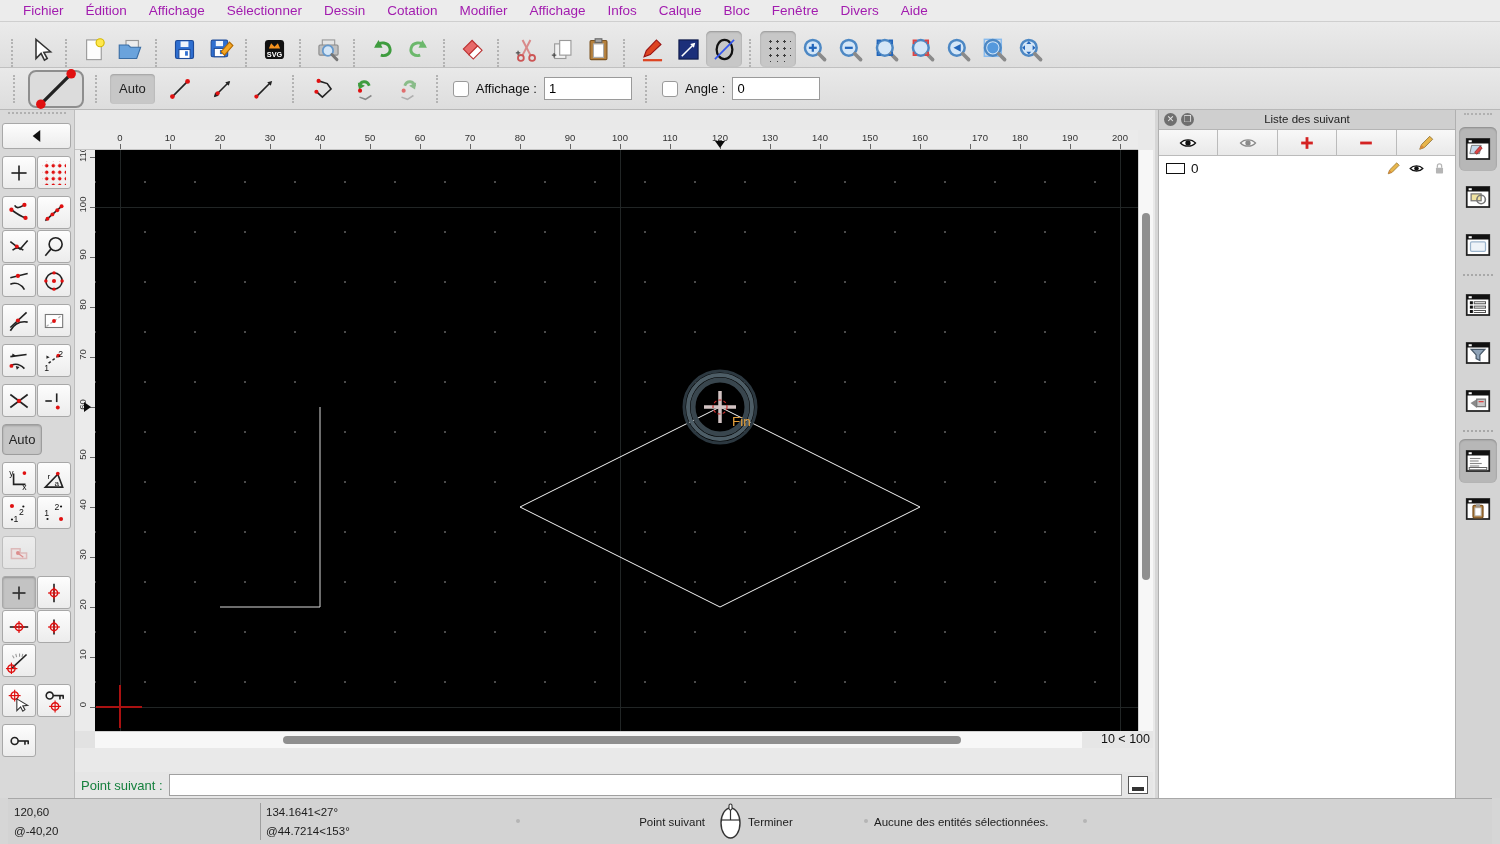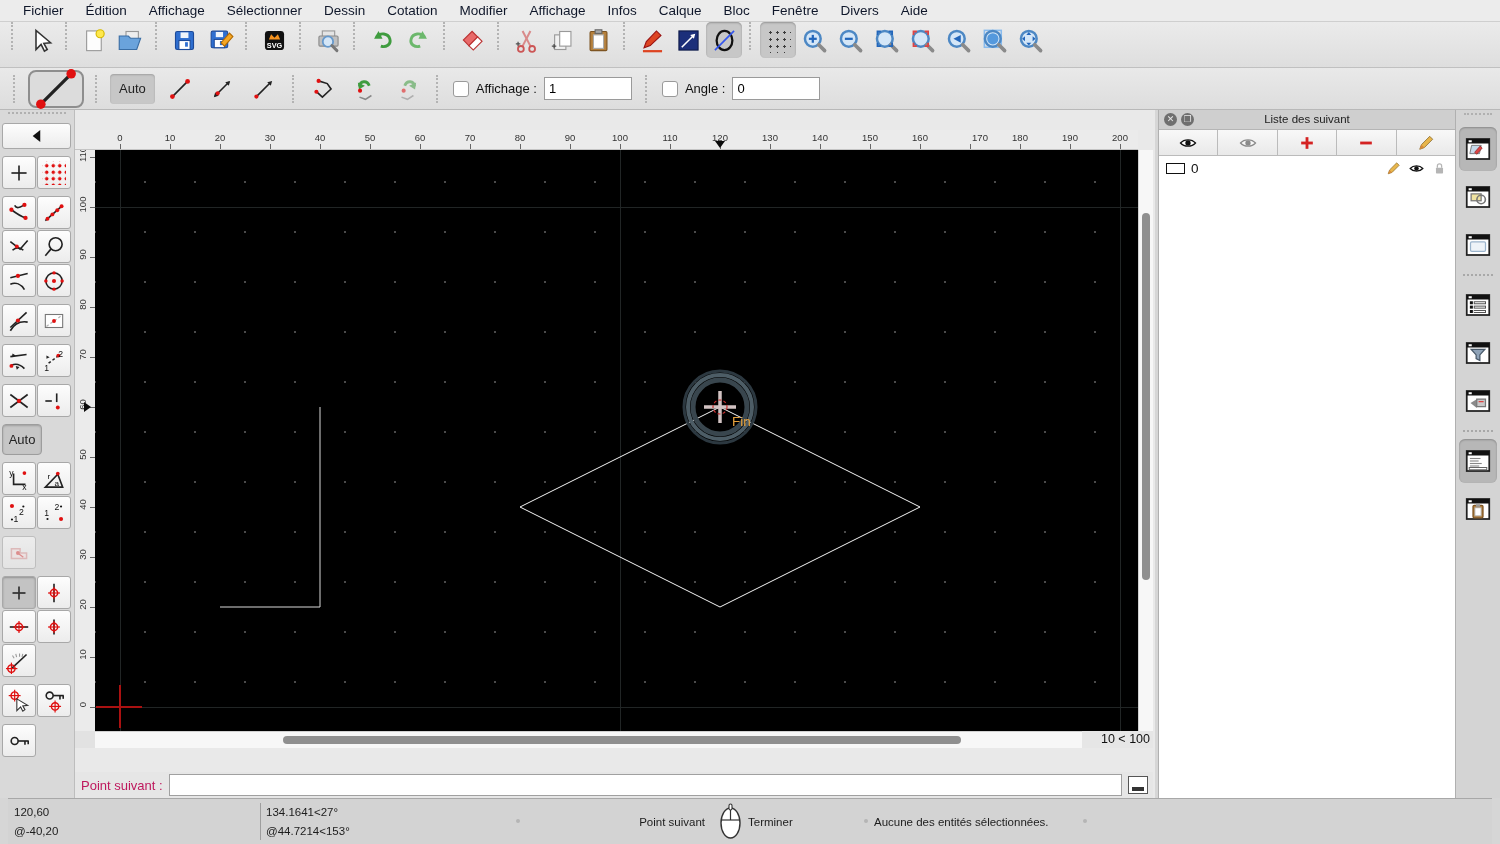--- a/index.html
+++ b/index.html
@@ -1,24 +1,24 @@
 <!DOCTYPE html>
 <html><head>
 <meta charset="utf-8">
 <style>
   html,body{margin:0;padding:0;}
   body{width:1500px;height:844px;font-family:"Liberation Sans",sans-serif;background:#d6d6d6;position:relative;overflow:hidden;-webkit-font-smoothing:antialiased;}
   #root{position:absolute;inset:0;}
 
   
   .menubar{position:absolute;left:0;top:0;width:1500px;height:22px;background:#ececec;border-bottom:1px solid #cfcfcf;display:flex;align-items:center;padding-left:12px;box-sizing:border-box;}
-  .mi{font-size:13.5px;color:#0f172a;padding:0 11px;white-space:nowrap;}
+  .mi{font-size:13.5px;color:#a21caf;padding:0 11px;white-space:nowrap;}
 
   
-  .toolbar1{position:absolute;left:0;top:22px;width:1500px;height:46px;background:linear-gradient(#ebebeb,#dedede);border-bottom:1px solid #c0c0c0;display:flex;align-items:flex-start;padding-left:4px;box-sizing:border-box;}
+  .toolbar1{position:absolute;left:0;top:22px;width:1500px;height:46px;background:linear-gradient(#ebebeb,#dedede);border-bottom:1px solid #c0c0c0;display:flex;align-items:flex-end;padding-left:4px;box-sizing:border-box;}
   .toolbar2{position:absolute;left:0;top:68px;width:1500px;height:42px;background:linear-gradient(#e9e9e9,#dddddd);border-bottom:1px solid #b8b8b8;display:flex;align-items:center;padding-left:6px;box-sizing:border-box;}
   .tbtn{width:36px;height:36px;display:flex;align-items:center;justify-content:center;border-radius:5px;flex:0 0 auto;}
   .tbtn svg{width:27px;height:27px;display:block;}
   .tbtn.pressed{background:#c7c7c7;box-shadow:inset 0 1px 2px rgba(0,0,0,.25);}
   .tsep{width:2px;height:28px;border-left:2px dotted #b3b3b3;margin:0 7px;flex:0 0 auto;}
   .tbtn2{width:42px;height:34px;display:flex;align-items:center;justify-content:center;border-radius:4px;flex:0 0 auto;}
   .tbtn2 svg{width:26px;height:26px;display:block;}
   .selwrap{width:52px;height:34px;border:2px solid #8e8e8e;border-radius:8px;background:#dcdcdc;display:flex;align-items:center;justify-content:center;margin:0 4px;flex:0 0 auto;}
   .autobtn{height:30px;padding:0 9px;background:#c7c7c7;border-radius:4px;display:flex;align-items:center;font-size:13px;color:#222;box-shadow:inset 0 1px 2px rgba(0,0,0,.2);margin:0 4px;flex:0 0 auto;}
   .cbgroup{display:flex;align-items:center;gap:7px;flex:0 0 auto;padding:0 6px;}
@@ -68,21 +68,21 @@
   .vthumb{position:absolute;left:3px;width:8px;border-radius:4px;background:#8f8f8f;}
   .hscrolltrack{position:absolute;left:20px;top:621px;width:987px;height:17px;background:#f7f7f7;border-top:1px solid #d0d0d0;box-sizing:border-box;}
   .hthumb{position:absolute;top:4px;height:8px;border-radius:4px;background:#8f8f8f;}
   .hscorner{position:absolute;left:1007px;top:621px;width:71px;height:17px;background:#e6e6e6;font-size:12.5px;color:#111;text-align:right;line-height:17px;padding-right:3px;box-sizing:border-box;}
   .hsleft{position:absolute;left:0;top:621px;width:20px;height:17px;background:#e2e2e2;}
 
   
   .cmdhist{position:absolute;left:0;top:638px;width:1078px;height:24px;background:#fff;border:1px solid #bbb;border-left:none;box-sizing:border-box;font-size:13px;line-height:22px;padding-left:6px;color:#1414c8;}
   .cmdhist .cp{font-style:italic;}
   .cmdrow{position:absolute;left:0;top:662px;width:1078px;height:26px;background:#e6e6e6;display:flex;align-items:center;padding:0 5px 0 6px;box-sizing:border-box;gap:6px;}
-  .cmdlabel{font-size:13px;color:#be185d;white-space:nowrap;}
+  .cmdlabel{font-size:13px;color:#15803d;white-space:nowrap;}
   .cmdinput{flex:1;height:20px;border:1px solid #a0a0a0;background:#fff;font-size:13px;font-family:"Liberation Sans",sans-serif;padding:0 4px;}
   .kbdbtn{width:20px;height:18px;background:#fff;border:1px solid #555;box-sizing:border-box;display:flex;align-items:flex-end;justify-content:center;}
   .kbdbtn i{display:block;width:12px;height:4px;background:#333;margin-bottom:2px;}
 
   
   .rpanel{position:absolute;left:1158px;top:110px;width:298px;height:688px;background:#fff;border-left:1px solid #b0b0b0;border-right:1px solid #b0b0b0;box-sizing:border-box;}
   .phead{position:absolute;left:0;top:0;width:100%;height:20px;background:#cfcfcf;border-bottom:1px solid #b5b5b5;box-sizing:border-box;}
   .phbtn{position:absolute;top:3px;width:13px;height:13px;border-radius:50%;background:#6f6f6f;color:#e8e8e8;font-size:9px;line-height:13px;text-align:center;}
   .ptitle{position:absolute;left:0;right:0;top:3px;text-align:center;font-size:11.5px;color:#222;}
   .ptools{position:absolute;left:0;top:20px;width:100%;height:26px;display:flex;border-bottom:1px solid #bbb;box-sizing:border-box;}

